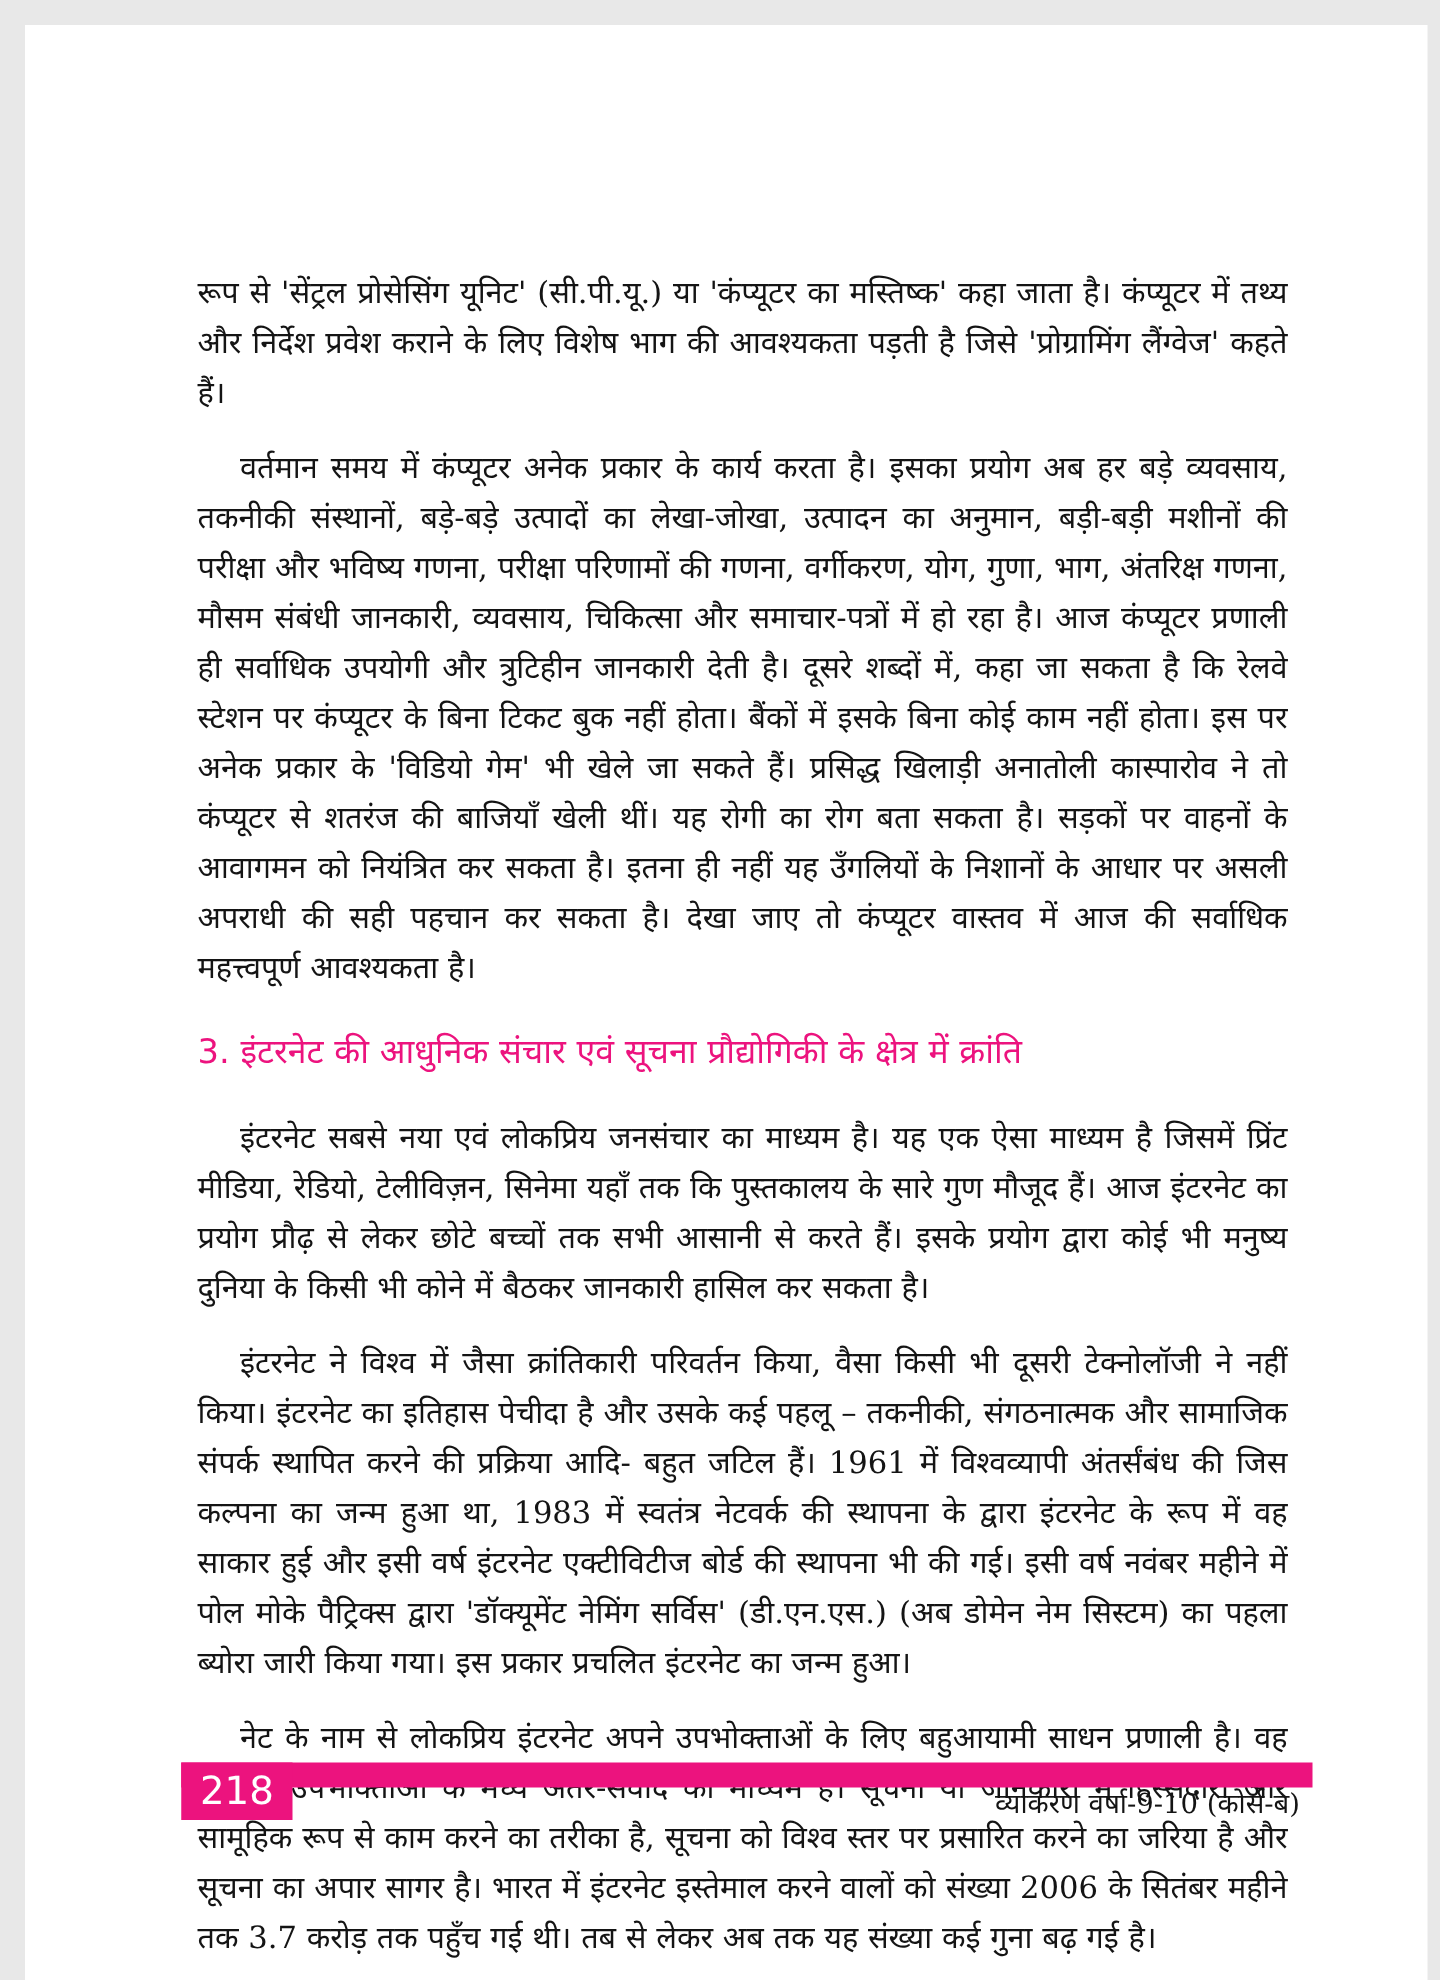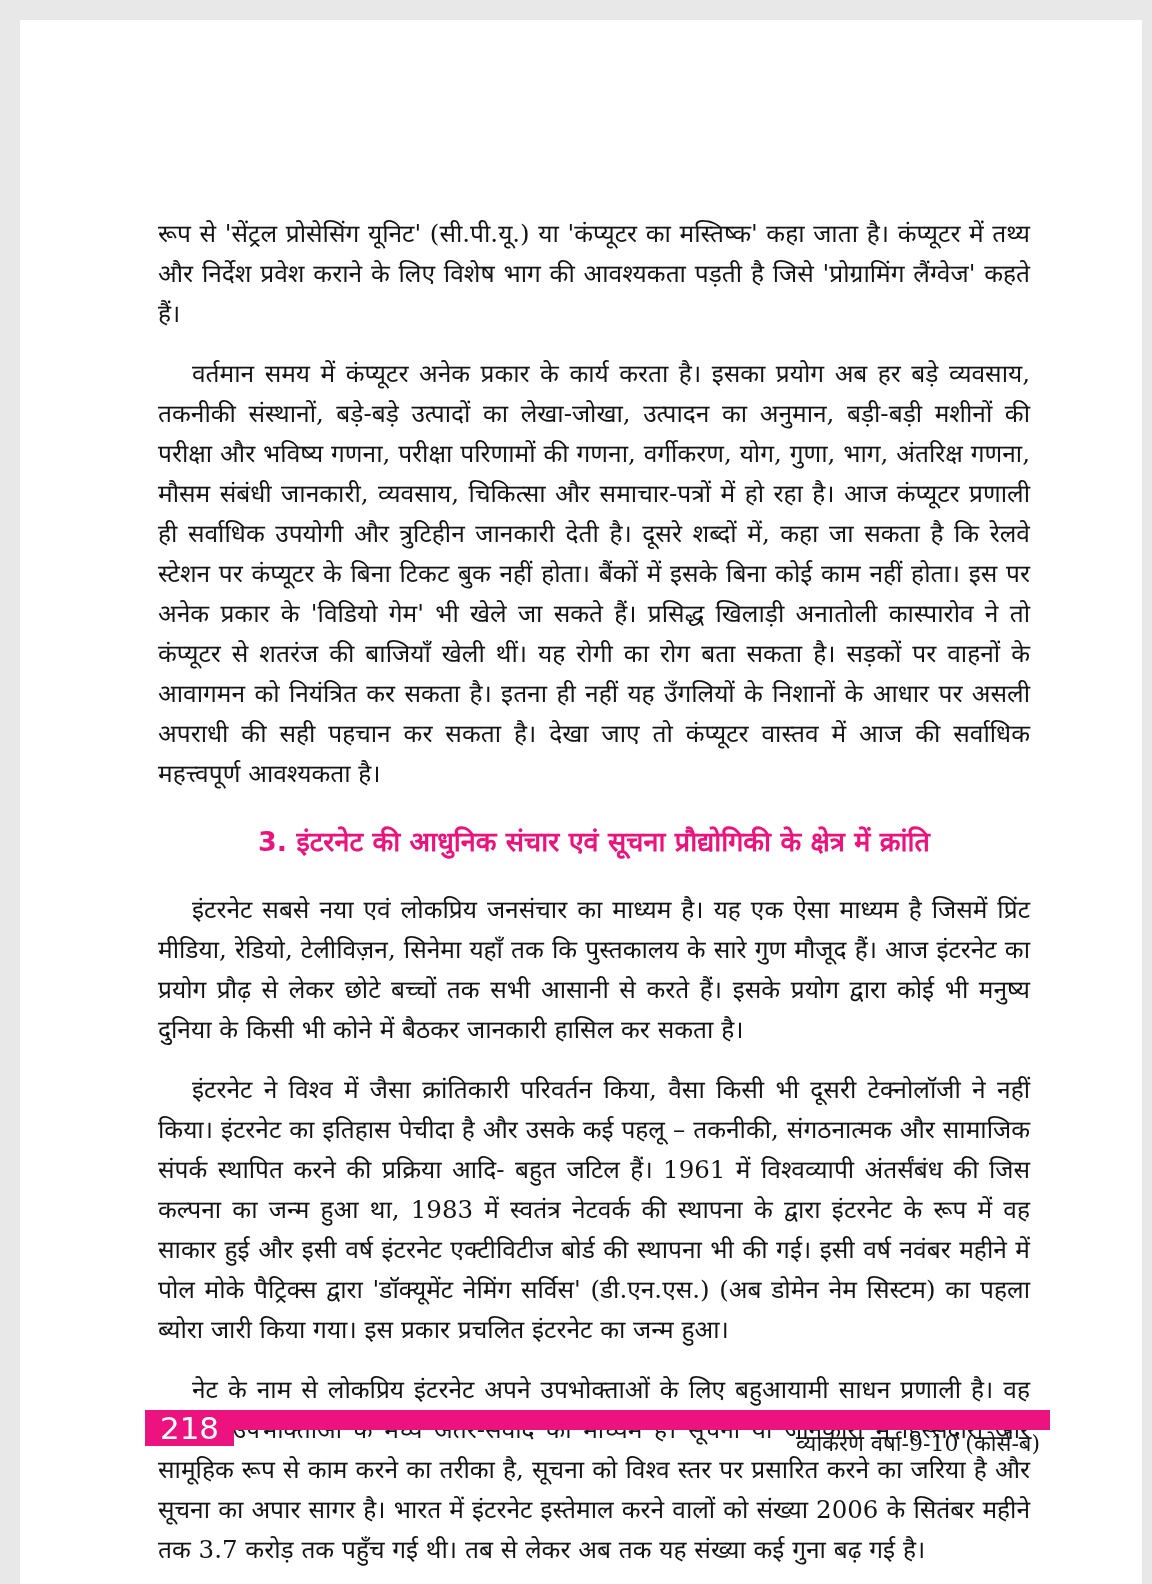--- a/index.html
+++ b/index.html
@@ -22,41 +22,41 @@
   }
   .content p {
     font-size: 24.5px;
     line-height: 40px;
     text-align: justify;
     text-indent: 34px;
   }
   .content p.no-indent { text-indent: 0; }
   .section-heading {
     font-size: 27px;
-    font-weight: bold;
+    font-weight: normal;
     color: var(--accent, #EC137E);
-    text-align: center;
+    text-align: left;
     line-height: 38px;
     margin: 9px 0 9px 0;
     font-family: "DejaVu Sans", sans-serif;
   }
   .footer-rule {
     position: absolute;
     left: 125px;
     right: 122px;
     top: 1390px;
     height: 5px;
     background: var(--accent, #EC137E);
   }
   .page-badge {
     position: absolute;
     left: 125px;
     top: 1390px;
     width: 89px;
-    height: 36px;
+    height: 46px;
     background: var(--accent, #EC137E);
     color: #ffffff;
     font-family: "DejaVu Sans", sans-serif;
     font-size: 31px;
     display: flex;
     align-items: center;
     justify-content: center;
   }
   .footer-title {
     position: absolute;

